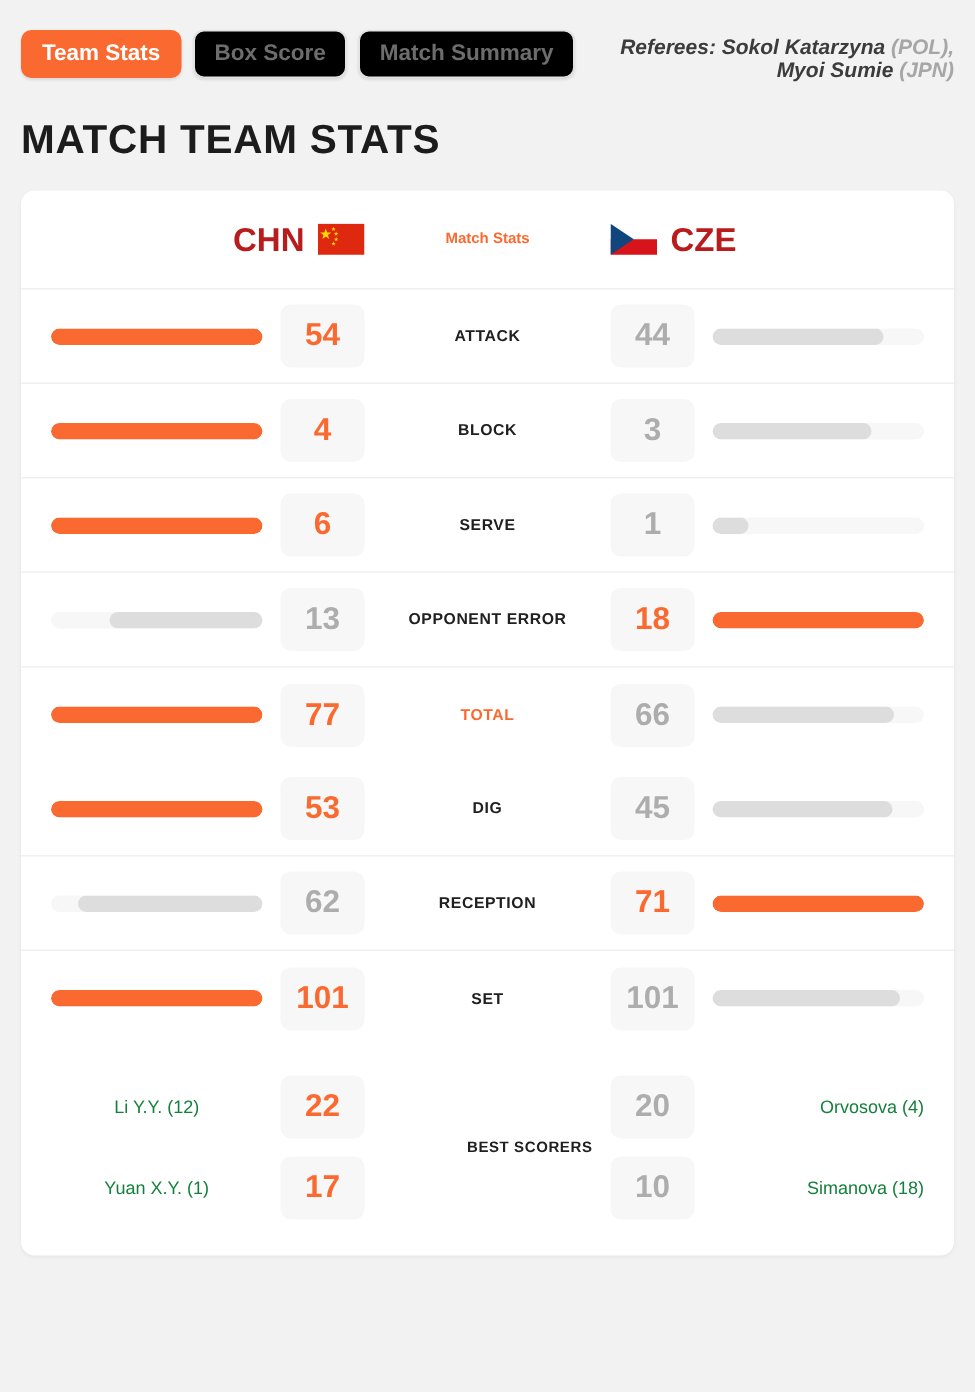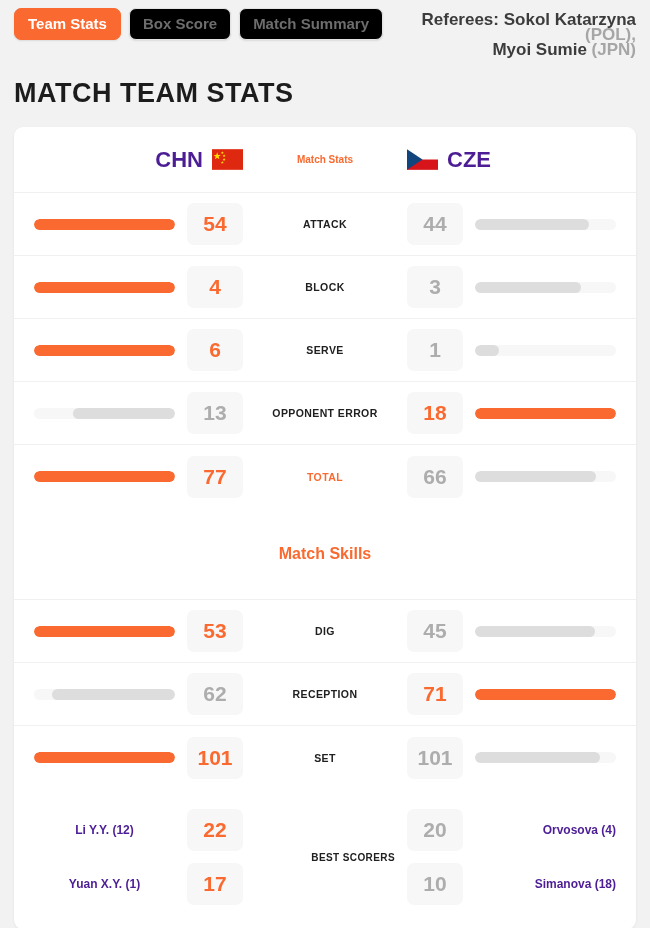--- a/index.html
+++ b/index.html
@@ -9,21 +9,21 @@
     height: 928px;
     background: #f2f2f2;
     font-family: "Liberation Sans", sans-serif;
     overflow: hidden;
   }
 
   
   .topbar {
     display: flex;
     align-items: flex-start;
-    padding: 8px 14px 0 14px;
+    padding: 20px 14px 0 14px;
     height: 62px;
   }
 
   .tabs { display: flex; gap: 8px; flex: 0 0 auto; }
 
   .tab {
     font-size: 15px;
     font-weight: bold;
     padding: 6px 13px;
     border-radius: 7px;
@@ -37,26 +37,27 @@
   }
   .tab.active {
     background: #fa6a30;
     color: #ffffff;
     border-color: #fa6a30;
   }
 
   .referees {
     margin-left: auto;
     text-align: right;
-    font-size: 17px;
+    font-size: 14px;
     font-weight: bold;
     color: #3c3c3c;
     line-height: 15px;
     padding-top: 4px;
     max-width: 230px;
+    font-style: italic;
   }
   .referees .ctry { color: #a6a6a6; font-weight: bold; }
 
   
   .page-title {
     font-size: 27px;
     font-weight: bold;
     letter-spacing: 0.5px;
     color: #1c1c1c;
     padding: 16px 0 0 14px;
@@ -80,21 +81,21 @@
     padding: 0 20px;
     height: 63px;
     border-bottom: 1px solid #f0f0f0;
   }
   .row:last-child { border-bottom: none; }
 
   
   .team-head { height: 66px; border-bottom: 1px solid #f0f0f0; }
   .team-left, .team-right {
     display: flex; align-items: center; gap: 9px;
-    font-size: 22px; font-weight: bold; color: #4c1d95;
+    font-size: 22px; font-weight: bold; color: #b91c1c;
   }
   .team-left { justify-content: flex-end; grid-column: 1 / span 2; }
   .team-right { justify-content: flex-start; grid-column: 4 / span 2; text-align: right; }
   .head-mid {
     grid-column: 3;
     text-align: center;
     color: #fa6a30;
     font-size: 10px;
     font-weight: bold;
   }
@@ -153,22 +154,22 @@
   
   .scorers {
     display: grid;
     grid-template-columns: 1fr 56px 140px 56px 1fr;
     align-items: center;
     column-gap: 12px;
     padding: 14px 20px 18px 20px;
   }
   .scorer-name {
     font-size: 12px;
-    font-weight: bold;
-    color: #4c1d95;
+    font-weight: normal;
+    color: #15803d;
     white-space: nowrap;
   }
   .scorer-name.l { text-align: center; }
   .scorer-name.r { text-align: right; }
   .scorers .val { margin: 6px 0; }
   .scorers-label {
     grid-row: 1 / span 2;
     grid-column: 3;
     text-align: right;
     font-size: 10px;
@@ -277,21 +278,20 @@
         </div>
         <div class="val win">77</div>
         <div class="label accent">TOTAL</div>
         <div class="val lose">66</div>
         <div class="bar-track right">
           <div class="bar-fill lose" style="width:86%"></div>
         </div>
       </div>
     </div>
 
-  <div class="section-row">Match Skills</div>
 
   <div id="skills-rows">
       <div class="row">
         <div class="bar-track left">
           <div class="bar-fill win" style="width:100%"></div>
         </div>
         <div class="val win">53</div>
         <div class="label">DIG</div>
         <div class="val lose">45</div>
         <div class="bar-track right">

